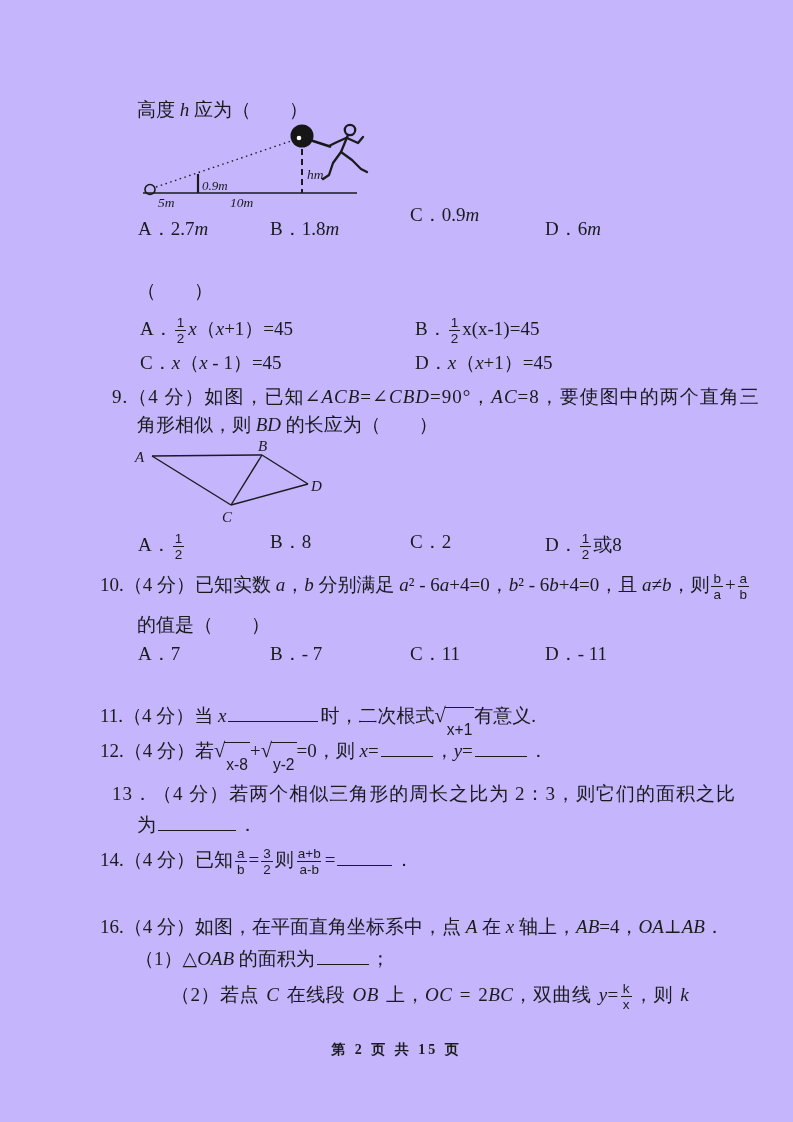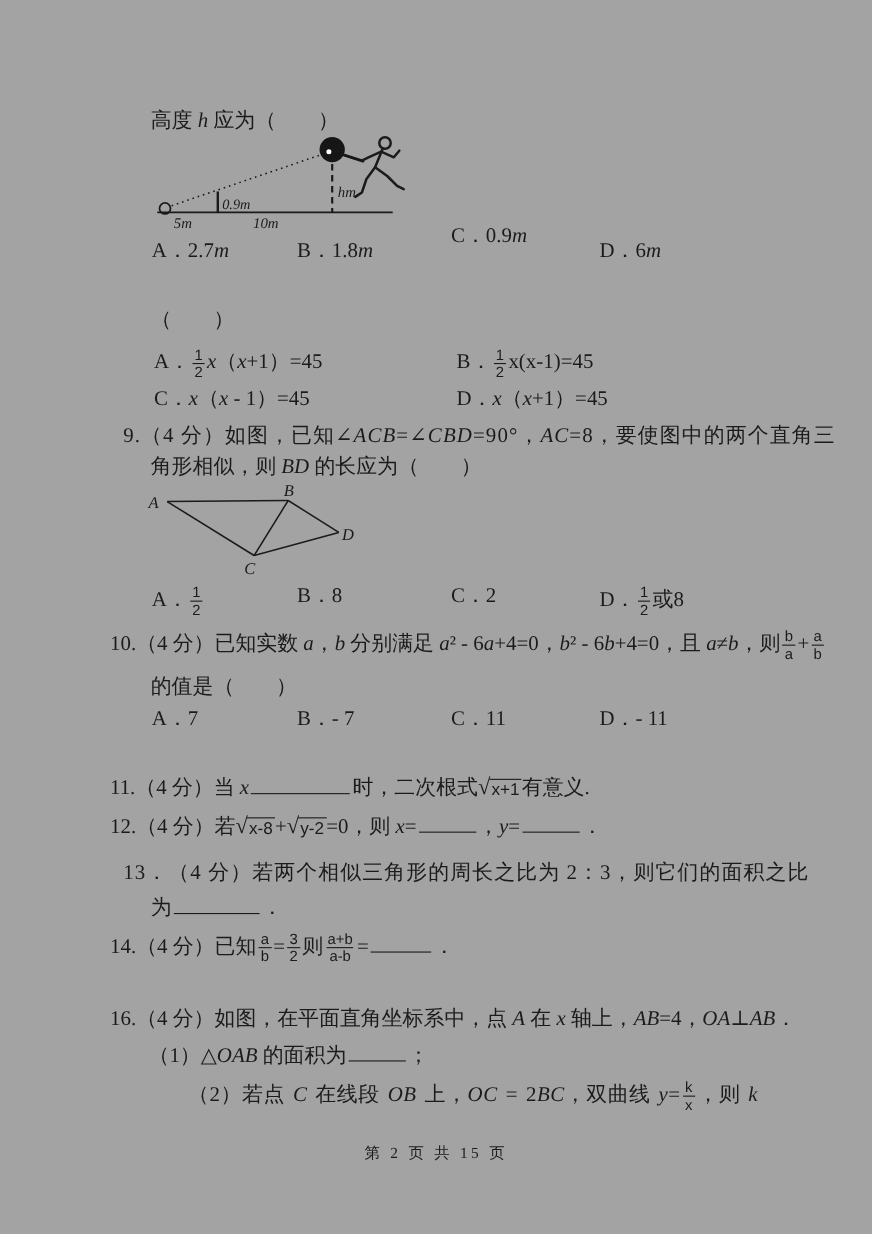--- a/index.html
+++ b/index.html
@@ -1,40 +1,40 @@
 <!DOCTYPE html>
 <html><head>
 <meta charset="utf-8">
 <style>
   html,body{margin:0;padding:0;background:#e8e8e8;}
   .page{
-    position:relative;width:793px;height:1122px;margin:0 auto;background:#a3a3a3;
+    position:relative;width:793px;height:1122px;margin:0 auto;background:#c4b5fd;
     font-family:"Liberation Serif","DejaVu Serif",serif;color:#1b1b1b;font-size:19px;
     overflow:hidden;
   }
   .ln{position:absolute;white-space:nowrap;line-height:1.18;}
   .var{font-style:italic;font-family:"Liberation Serif","DejaVu Serif",serif;}
   .bold{font-weight:700;}
   .ls1{letter-spacing:1px;margin-left:12px;}
   .ws2{word-spacing:2px;letter-spacing:0.5px;margin-left:36px;}
   .frac{
     display:inline-flex;flex-direction:column;align-items:center;vertical-align:middle;
     font-size:13.5px;line-height:1.12;margin:0 2px;text-align:center;
     font-family:"Liberation Sans","DejaVu Sans",sans-serif;
   }
   .frac .fd{border-top:1.3px solid #1b1b1b;padding:0 2px;}
   .frac .fn{padding:0 2px;}
   .sqrt{display:inline-flex;align-items:flex-start;vertical-align:-2px;}
   .sqrt .sg{font-size:1.08em;line-height:1;transform:translateY(-2px);margin-right:-1px;}
-  .sqrt .sb{border-top:1.4px solid #1b1b1b;font-size:0.82em;line-height:1.3;padding:0 2px;
+  .sqrt .sb{border-top:1.4px solid #1b1b1b;font-size:0.82em;line-height:1.3;padding:12px 2px;
     font-family:"Liberation Sans","DejaVu Sans",sans-serif;}
   .blank{display:inline-block;border-bottom:1.3px solid #1b1b1b;height:0.95em;margin:0 2px;}
   .fig{position:absolute;}
   .fig text{font-family:"Liberation Serif","DejaVu Serif",serif;font-style:italic;fill:#1b1b1b;}
-  .footer{left:0;right:0;text-align:center;font-size:14px;letter-spacing:3px;}
+  .footer{left:0;right:0;text-align:center;font-size:14px;letter-spacing:3px;font-weight:bold;}
 </style>
 </head>
 <body>
 
 <div class="page">
 
   <div class="ln" style="top:99px;left:137px"><span>高度 </span><span class="var">h</span><span> 应为（　　）</span></div>
 
   <svg class="fig" style="top:113px;left:130px" width="280" height="112" viewBox="0 0 280 112">
 

